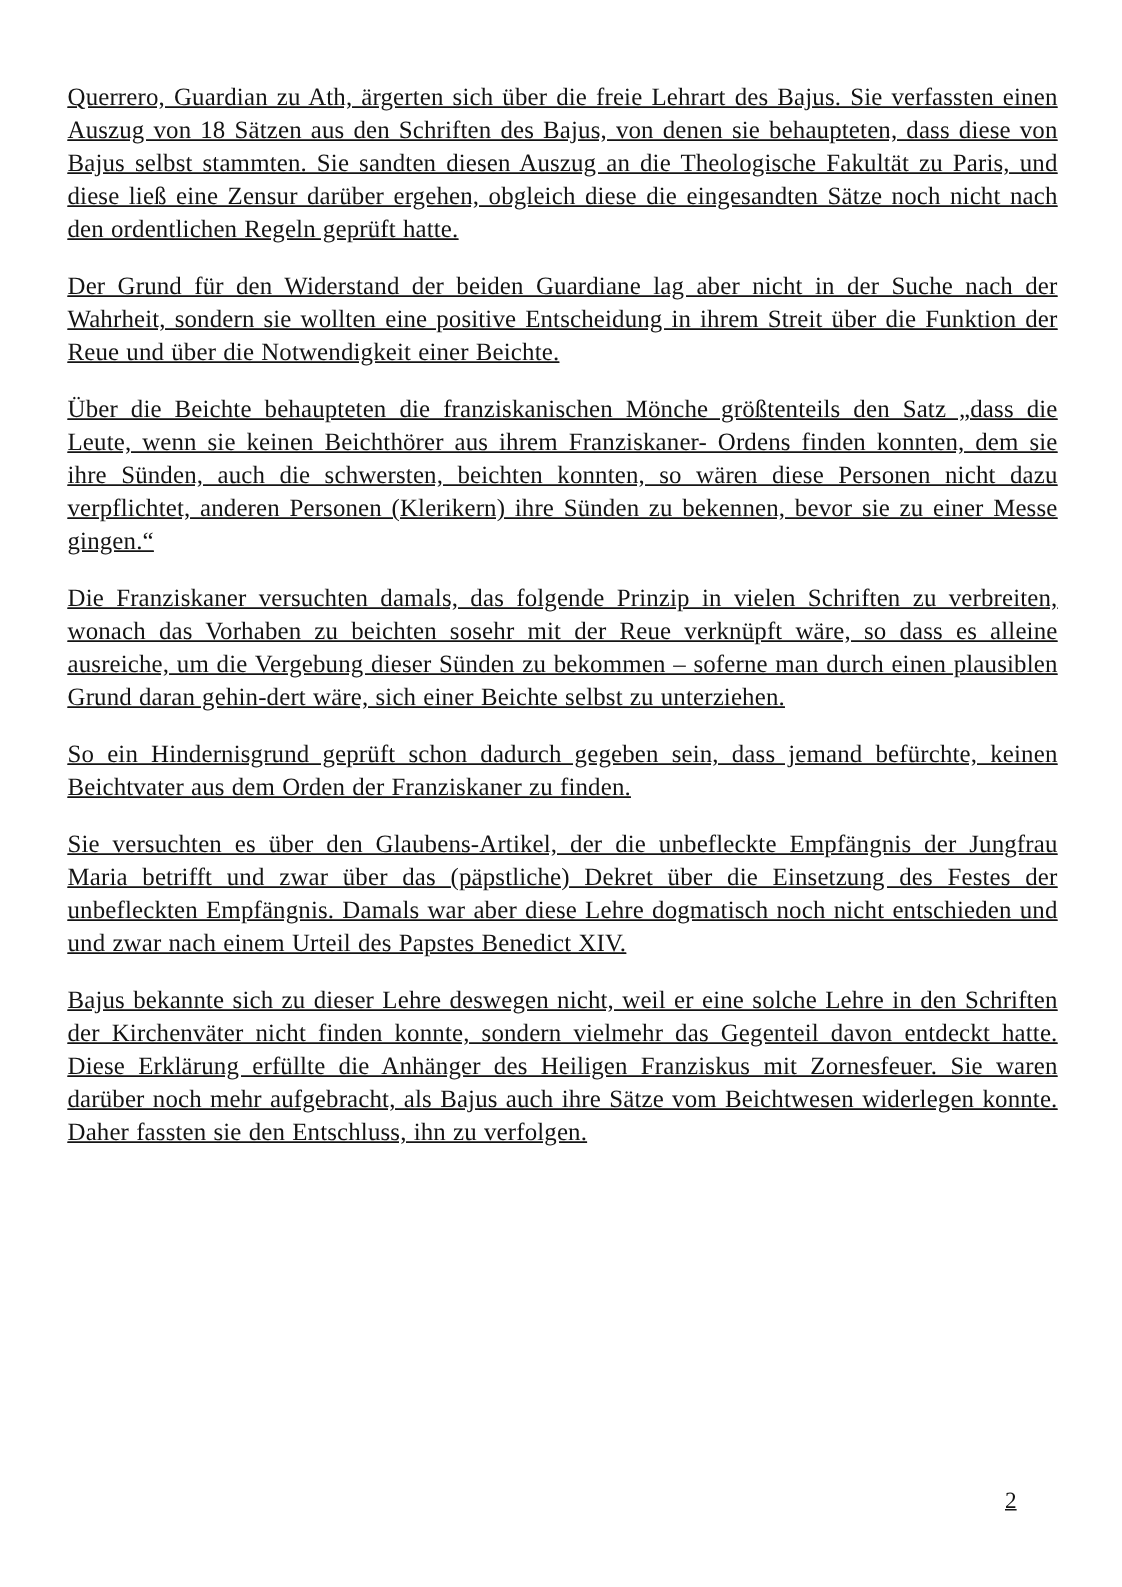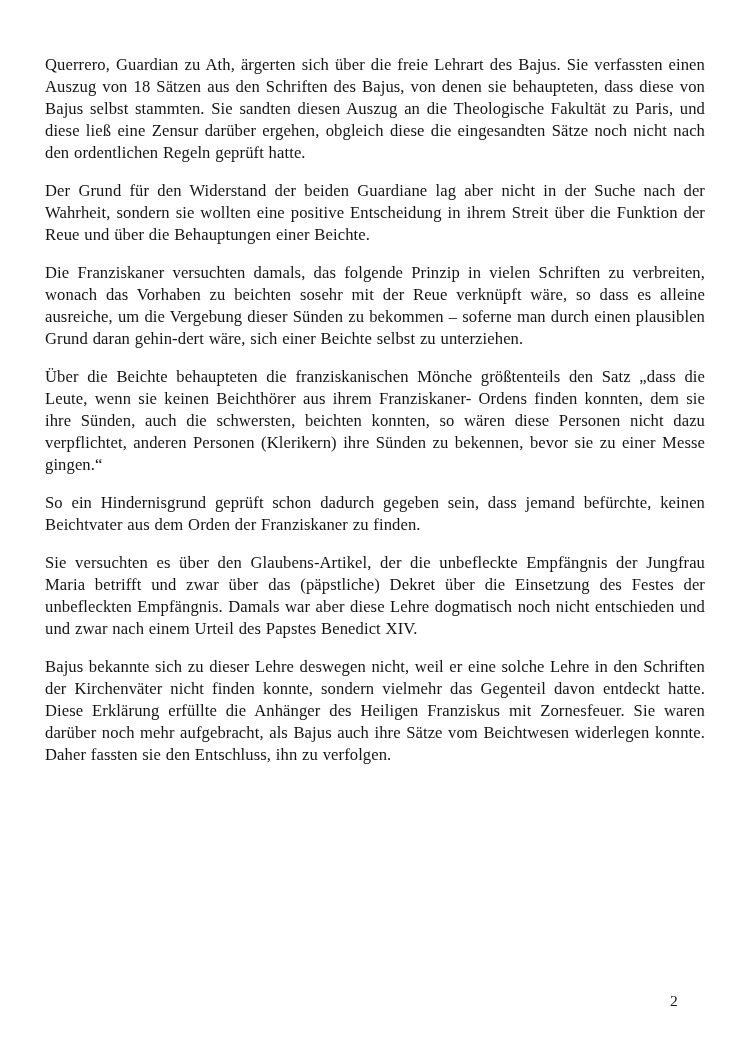--- a/index.html
+++ b/index.html
@@ -1,15 +1,15 @@
 <!DOCTYPE html>
 <html lang="de"><head>
 <meta charset="utf-8">
 <style>
-  * { margin: 0; padding: 0; box-sizing: border-box; }
+  * { margin: 0; padding: 0; box-sizing: border-box; text-decoration: underline; }
   html, body {
     width: 748px;
     height: 1058px;
     background: #ffffff;
     font-family: "Liberation Serif", "DejaVu Serif", serif;
   }
   .page {
     position: relative;
     width: 748px;
     height: 1058px;
@@ -41,21 +41,21 @@
     color: #141414;
     line-height: 20px;
   }
 </style>
 </head>
 <body>
 
 <div class="page">
   <div class="document-body">
       <p class="para">Querrero, Guardian zu Ath, ärgerten sich über die freie Lehrart des Bajus. Sie verfassten einen Auszug von 18 Sätzen aus den Schriften des Bajus, von denen sie behaupteten, dass diese von Bajus selbst stammten. Sie sandten diesen Auszug an die Theologische Fakultät zu Paris, und diese ließ eine Zensur darüber ergehen, obgleich diese die eingesandten Sätze noch nicht nach den ordentlichen Regeln geprüft hatte.</p>
-      <p class="para">Der Grund für den Widerstand der beiden Guardiane lag aber nicht in der Suche nach der Wahrheit, sondern sie wollten eine positive Entscheidung in ihrem Streit über die Funktion der Reue und über die Behauptungen einer Beichte.</p>
+      <p class="para">Der Grund für den Widerstand der beiden Guardiane lag aber nicht in der Suche nach der Wahrheit, sondern sie wollten eine positive Entscheidung in ihrem Streit über die Funktion der Reue und über die Notwendigkeit einer Beichte.</p>
+      <p class="para">Über die Beichte behaupteten die franziskanischen Mönche größtenteils den Satz „dass die Leute, wenn sie keinen Beichthörer aus ihrem Franziskaner- Ordens finden konnten, dem sie ihre Sünden, auch die schwersten, beichten konnten, so wären diese Personen nicht dazu verpflichtet, anderen Personen (Klerikern) ihre Sünden zu bekennen, bevor sie zu einer Messe gingen.“</p>
       <p class="para">Die Franziskaner versuchten damals, das folgende Prinzip in vielen Schriften zu verbreiten, wonach das Vorhaben zu beichten sosehr mit der Reue verknüpft wäre, so dass es alleine ausreiche, um die Vergebung dieser Sünden zu bekommen – soferne man durch einen plausiblen Grund daran gehin-dert wäre, sich einer Beichte selbst zu unterziehen.</p>
-      <p class="para">Über die Beichte behaupteten die franziskanischen Mönche größtenteils den Satz „dass die Leute, wenn sie keinen Beichthörer aus ihrem Franziskaner- Ordens finden konnten, dem sie ihre Sünden, auch die schwersten, beichten konnten, so wären diese Personen nicht dazu verpflichtet, anderen Personen (Klerikern) ihre Sünden zu bekennen, bevor sie zu einer Messe gingen.“</p>
       <p class="para">So ein Hindernisgrund geprüft schon dadurch gegeben sein, dass jemand befürchte, keinen Beichtvater aus dem Orden der Franziskaner zu finden.</p>
       <p class="para">Sie versuchten es über den Glaubens-Artikel, der die unbefleckte Empfängnis der Jungfrau Maria betrifft und zwar über das (päpstliche) Dekret über die Einsetzung des Festes der unbefleckten Empfängnis. Damals war aber diese Lehre dogmatisch noch nicht entschieden und und zwar nach einem Urteil des Papstes Benedict XIV.</p>
       <p class="para">Bajus bekannte sich zu dieser Lehre deswegen nicht, weil er eine solche Lehre in den Schriften der Kirchenväter nicht finden konnte, sondern vielmehr das Gegenteil davon entdeckt hatte. Diese Erklärung erfüllte die Anhänger des Heiligen Franziskus mit Zornesfeuer. Sie waren darüber noch mehr aufgebracht, als Bajus auch ihre Sätze vom Beichtwesen widerlegen konnte. Daher fassten sie den Entschluss, ihn zu verfolgen.</p>
     </div>
   <div class="page-number">2</div>
 </div>
 
 </body></html>

